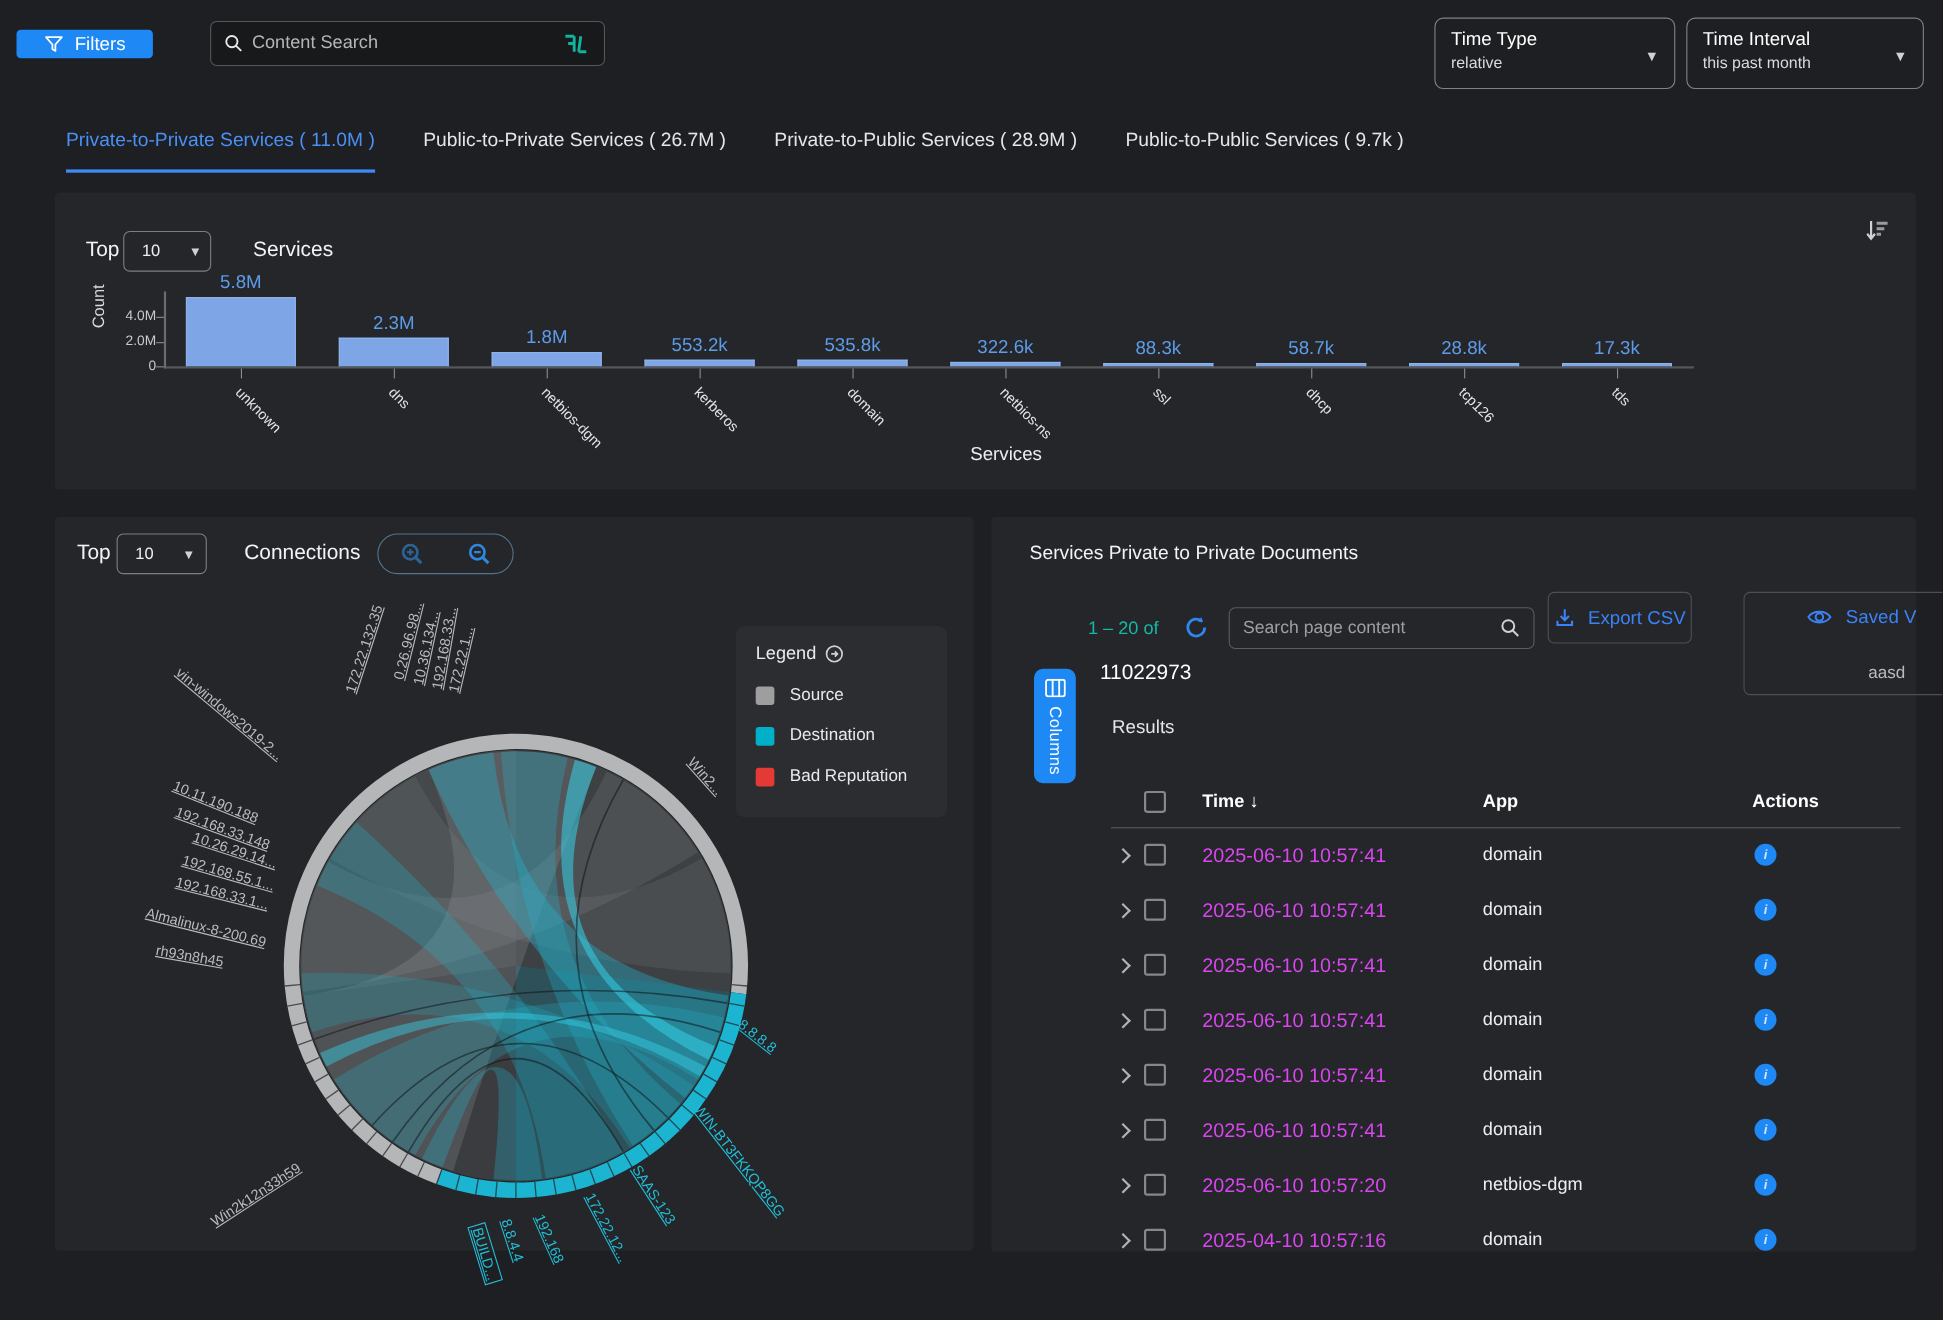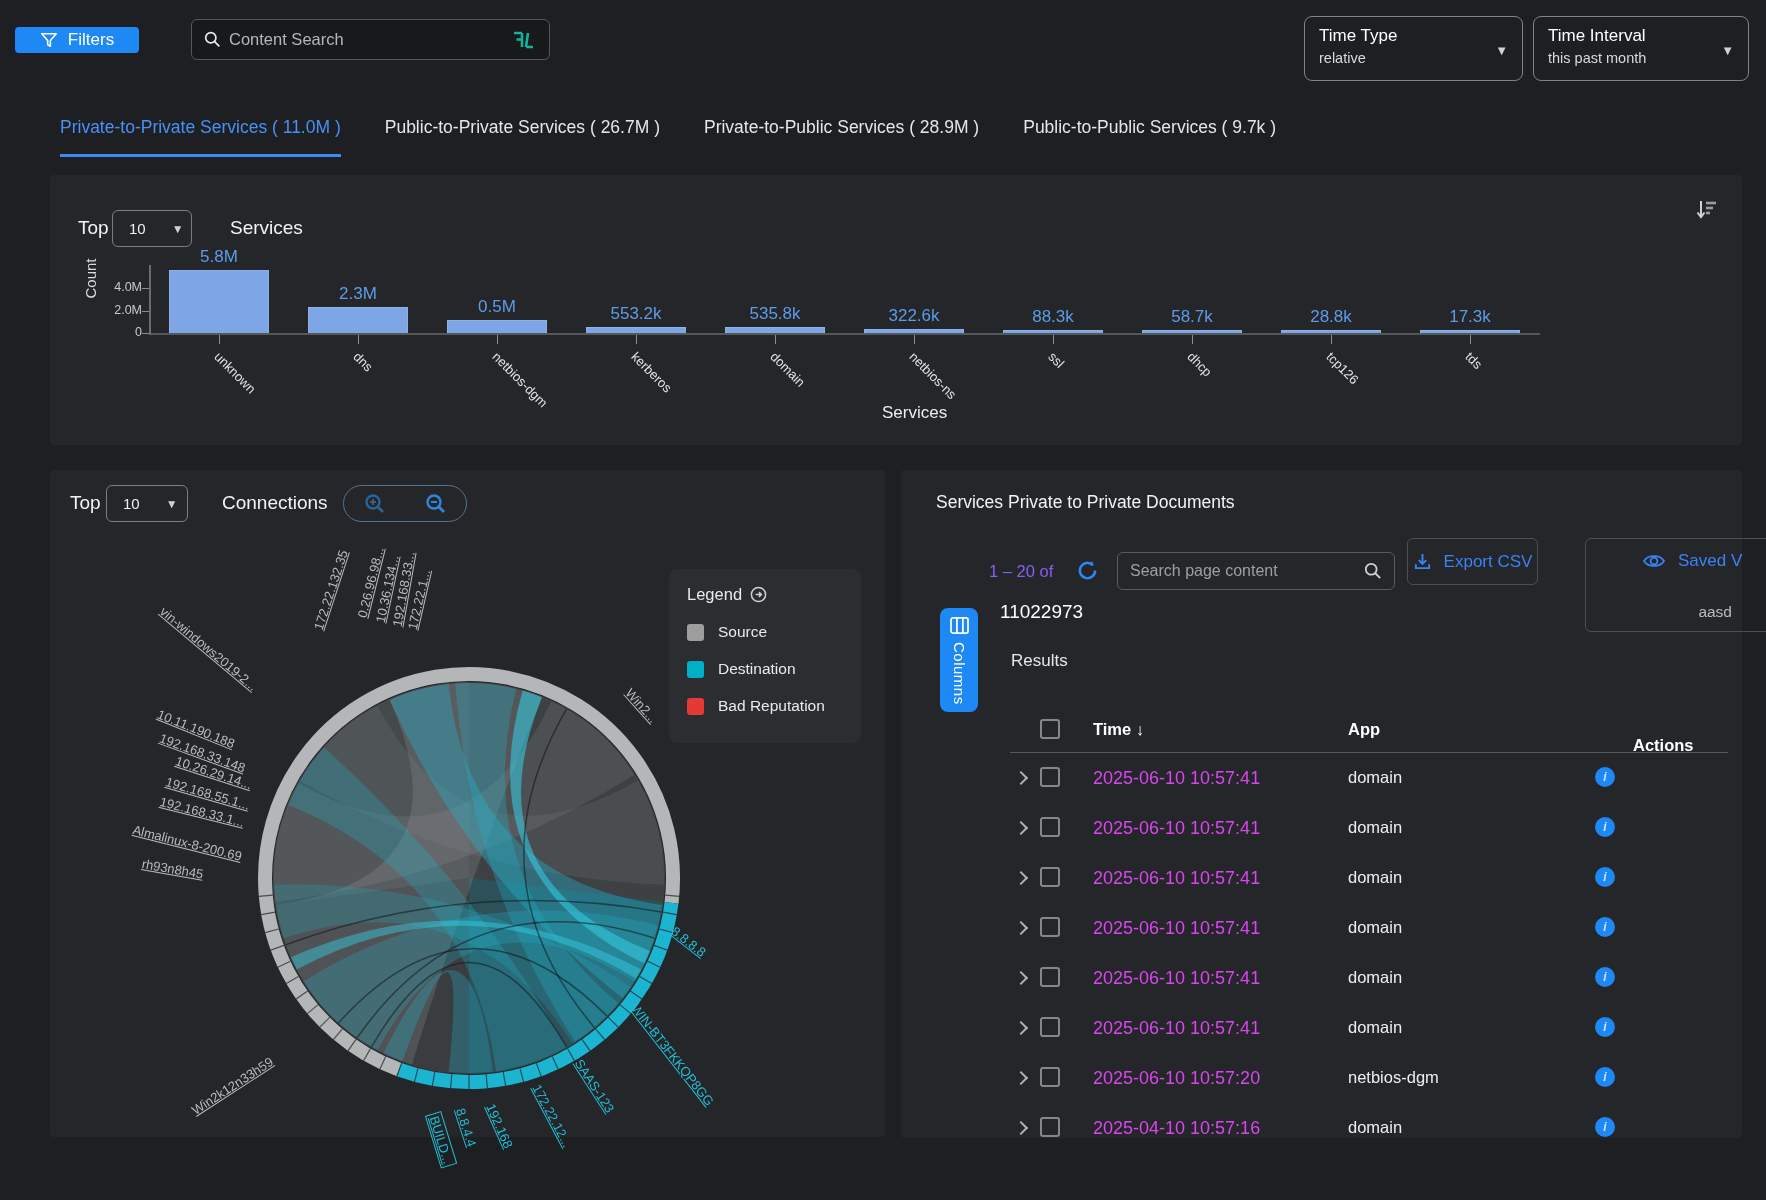--- a/index.html
+++ b/index.html
@@ -58,21 +58,21 @@
   .boxed { border:1px solid #22bdd6; padding:0 2px; }
 
   .legend { position:absolute; left:619px; top:99px; width:192px; height:174px;
             background:#2b2d30; border-radius:8px; padding:16px 18px; }
   .legend-title { font-size:16.5px; color:#e8eaec; display:flex; align-items:center; gap:8px; }
   .legend-item { display:flex; align-items:center; gap:14px; margin-top:19px; font-size:15.5px; color:#e8eaec; }
   .legend-sq { width:17px; height:17px; border-radius:3px; }
 
   
   .doc-title { font-size:17.5px; color:#f2f3f4; }
-  .pager { font-size:16.5px; color:#8b5cf6; }
+  .pager { font-size:16.5px; color:#14b8a6; }
   .page-search { position:absolute; left:1117px; top:552px; width:278px; height:38px;
                  border:1px solid #5a5d60; border-radius:6px; display:flex; align-items:center; padding:0 12px; }
   .page-search .ph { flex:1; color:#9da0a3; font-size:16px; }
   .ghost-btn { border:1px solid #4c4f53; border-radius:6px; color:#3b82f6; display:flex;
                align-items:center; justify-content:center; gap:12px; font-size:17px; cursor:pointer; background:transparent; }
   .saved-box { position:absolute; left:1585px; top:538px; width:210px; height:94px;
                border:1px solid #4c4f53; border-radius:6px; }
   .saved-top { height:44px; display:flex; align-items:center; gap:12px; padding-left:56px;
                color:#3b82f6; font-size:17px; }
   .saved-item { position:absolute; right:62px; top:64px; color:#b9bcbe; font-size:15.5px; }
@@ -166,21 +166,21 @@
           </div>
           <div class="xtick" style="left: 69px;"></div>
           <div class="xcat" style="left: 72px;">unknown</div>
           <div class="slot" style="left: 139px;">
             <div class="bar-val">2.3M</div>
             <div class="bar-rect" style="height: 26px; background: rgb(126, 166, 230);"></div>
           </div>
           <div class="xtick" style="left: 208px;"></div>
           <div class="xcat" style="left: 211px;">dns</div>
           <div class="slot" style="left: 278px;">
-            <div class="bar-val">0.5M</div>
+            <div class="bar-val">1.8M</div>
             <div class="bar-rect" style="height: 13px; background: rgb(126, 166, 230);"></div>
           </div>
           <div class="xtick" style="left: 347px;"></div>
           <div class="xcat" style="left: 350px;">netbios-dgm</div>
           <div class="slot" style="left: 417px;">
             <div class="bar-val">553.2k</div>
             <div class="bar-rect" style="height: 6px; background: rgb(126, 166, 230);"></div>
           </div>
           <div class="xtick" style="left: 486px;"></div>
           <div class="xcat" style="left: 489px;">kerberos</div>
@@ -423,21 +423,21 @@
   <span class="count-num">11022973</span>
   <span class="results-lab">Results</span>
 
   <div class="tbl-head">
     <span class="cb" style="left:30px; top:7px;"></span>
     <span class="h" style="left:83px; top:8px;">
       <span>Time</span>
       <span style="font-weight:normal;"> ↓</span>
     </span>
     <span class="h" style="left:338px; top:8px;">App</span>
-    <span class="h" style="left:583px; top:24px;margin-left:40px;">Actions</span>
+    <span class="h" style="left:583px; top:8px;">Actions</span>
   </div>
   <div class="head-line"></div>
   <div class="rows" id="rows">
       <div class="row" style="top: 0px;">
         <span class="chev"></span>
         <span class="cb" style="left: 30px; top: 14px;"></span>
         <span class="cell-time">2025-06-10 10:57:41</span>
         <span class="cell-app">domain</span>
         <span class="info-ic">i</span>
       </div>

